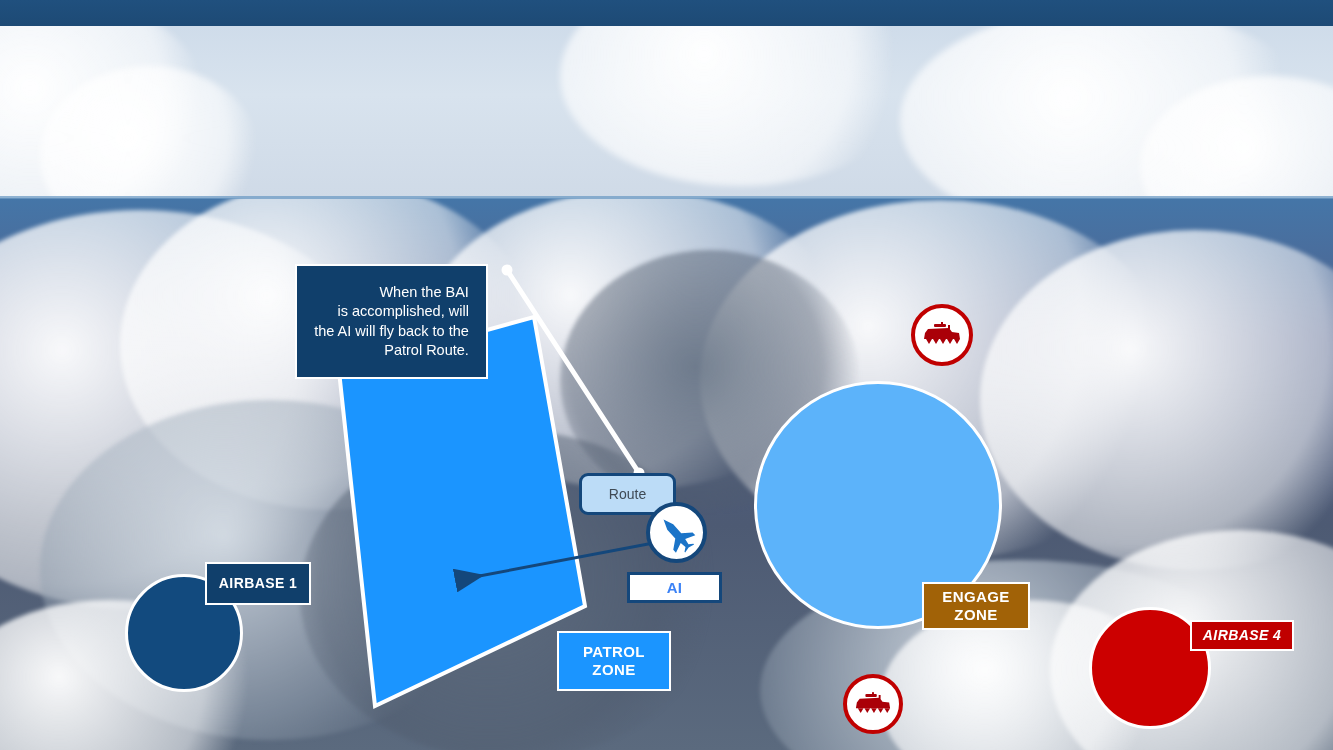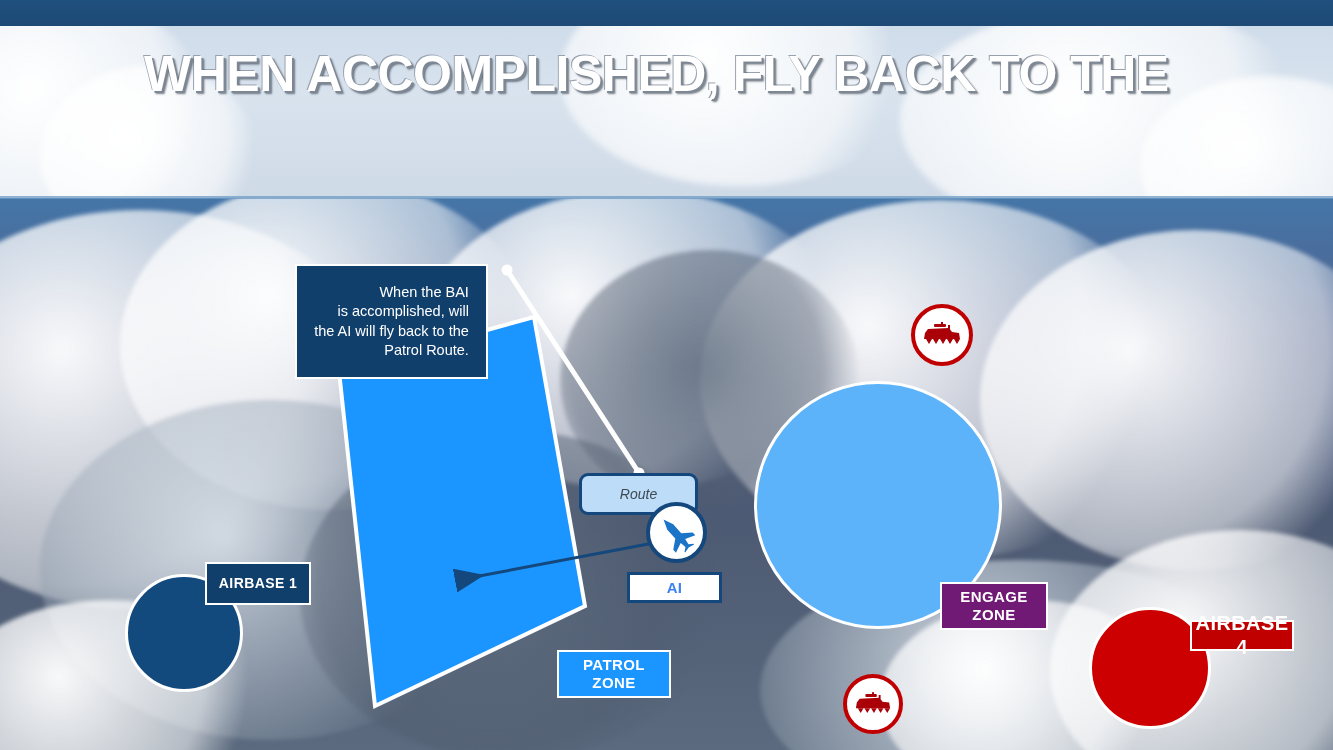--- a/index.html
+++ b/index.html
@@ -88,41 +88,41 @@
     text-align:center; font-weight:bold; line-height:1.18;
   }
   .label.airbase-navy {
     left:205px; top:562px; width:106px; height:43px;
     background:#103f6b; border:2px solid #ffffff; color:#ffffff;
     font-size:14px; letter-spacing:.4px;
   }
   .label.airbase-red {
     left:1190px; top:620px; width:104px; height:31px;
     background:#c00000; border:2px solid #ffffff; color:#ffffff;
-    font-size:20px; letter-spacing:.4px;
+    font-size:14px; letter-spacing:.4px;font-style:italic;
   }
   .label.patrol {
-    left:557px; top:631px; width:114px; height:48px;
+    left:557px; top:631px; width:114px; height:60px;
     background:#1b95ff; border:2px solid #ffffff; color:#ffffff;
-    font-size:15px; letter-spacing:.4px;margin-top:19px;
+    font-size:15px; letter-spacing:.4px;
   }
   .label.engage {
     left:922px; top:582px; width:108px; height:48px;
-    background:#701a75; border:2px solid #ffffff; color:#ffffff;
-    font-size:15px; letter-spacing:.4px;margin-left:18px;
+    background:#a16207; border:2px solid #ffffff; color:#ffffff;
+    font-size:15px; letter-spacing:.4px;
   }
   .label.ai {
     left:627px; top:572px; width:95px; height:31px;
     background:#ffffff; border:3px solid #14477b; color:#3b82f6;
     font-size:15px; letter-spacing:.3px;
   }
   .label.route {
-    left:579px; top:473px; width:119px; height:42px;
+    left:579px; top:473px; width:97px; height:42px;
     background:#bcdcf7; border:3px solid #14477b; color:#3f4a55;
-    border-radius:9px; font-size:14px; font-weight:normal;font-style:italic;
+    border-radius:9px; font-size:14px; font-weight:normal;
   }
 
   
   .callout {
     position:absolute; left:295px; top:264px; width:193px; height:115px;
     background:#103f6b; border:2px solid #ffffff; z-index:20;
     display:flex; align-items:center; justify-content:center;
     color:#ffffff; font-size:14.5px; line-height:1.33; text-align:right;
     padding:0 6px;
   }
@@ -259,16 +259,15 @@
   <div class="header-band">
     <div class="hcloud" style="left:-90px;top:-30px;width:300px;height:230px;"></div>
     <div class="hcloud" style="left:40px;top:40px;width:220px;height:180px;"></div>
     <div class="hcloud" style="left:560px;top:-60px;width:360px;height:220px;"></div>
     <div class="hcloud" style="left:900px;top:-20px;width:420px;height:230px;"></div>
     <div class="hcloud" style="left:1140px;top:50px;width:260px;height:180px;"></div>
   </div>
   <div class="header-rule"></div>
 
   <div class="slide-title">
-    <div>WHEN ACCOMPLISHED, FLY BACK TO THE</div>
   </div>
 
 </div>
 
 </body></html>

